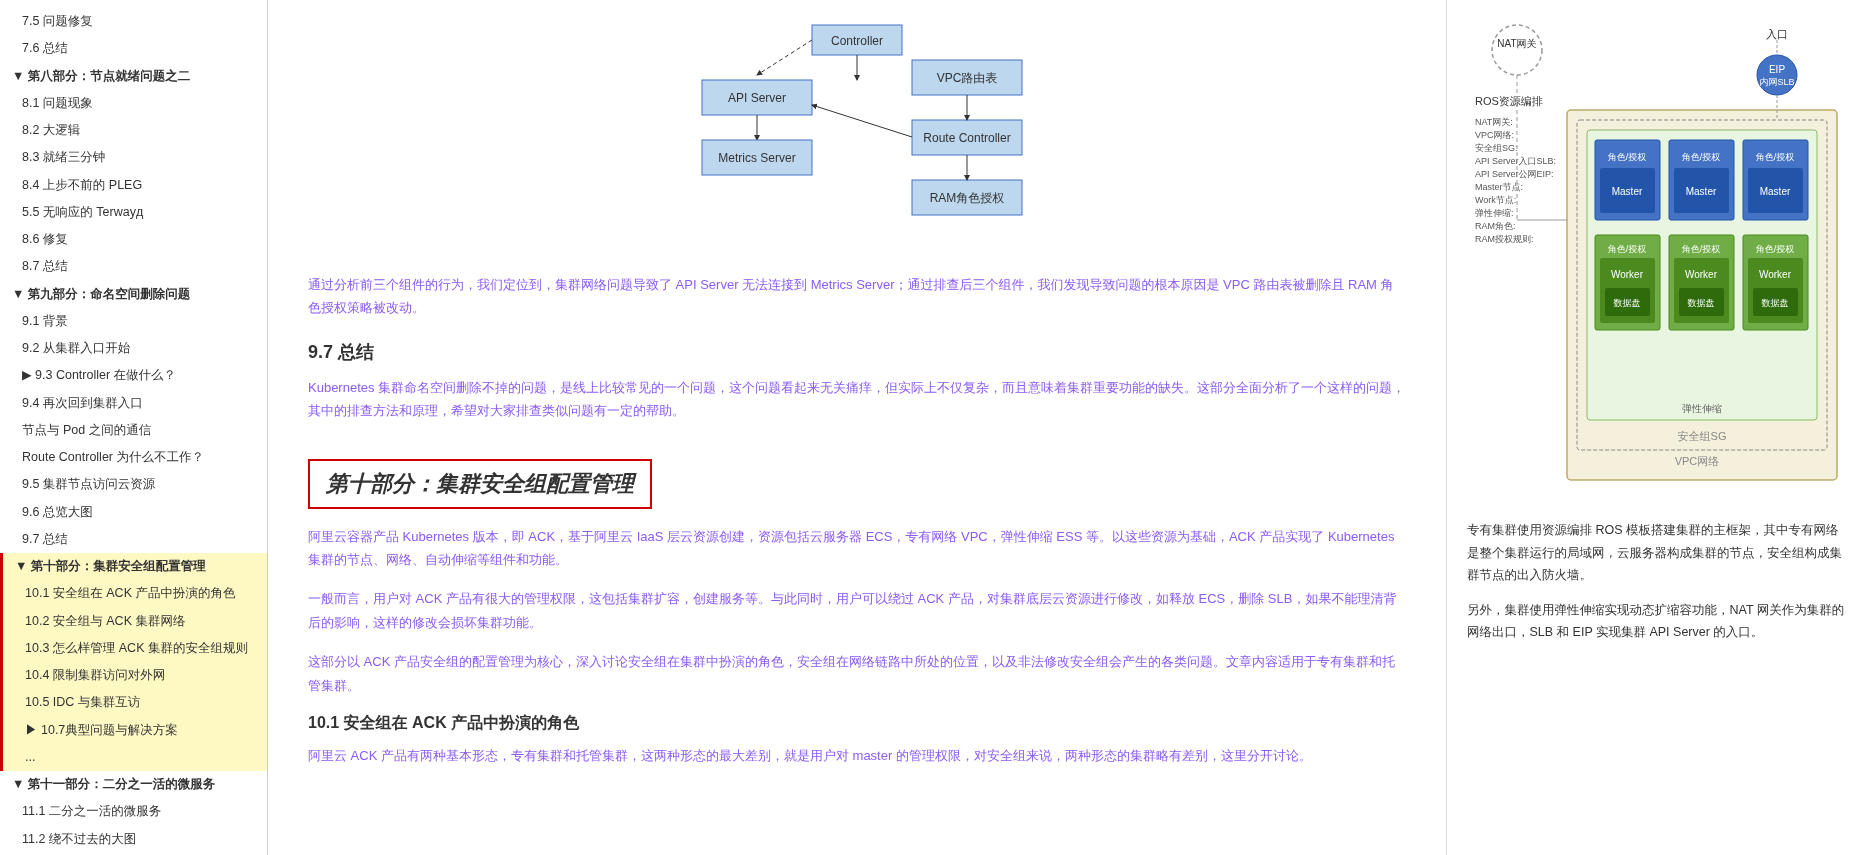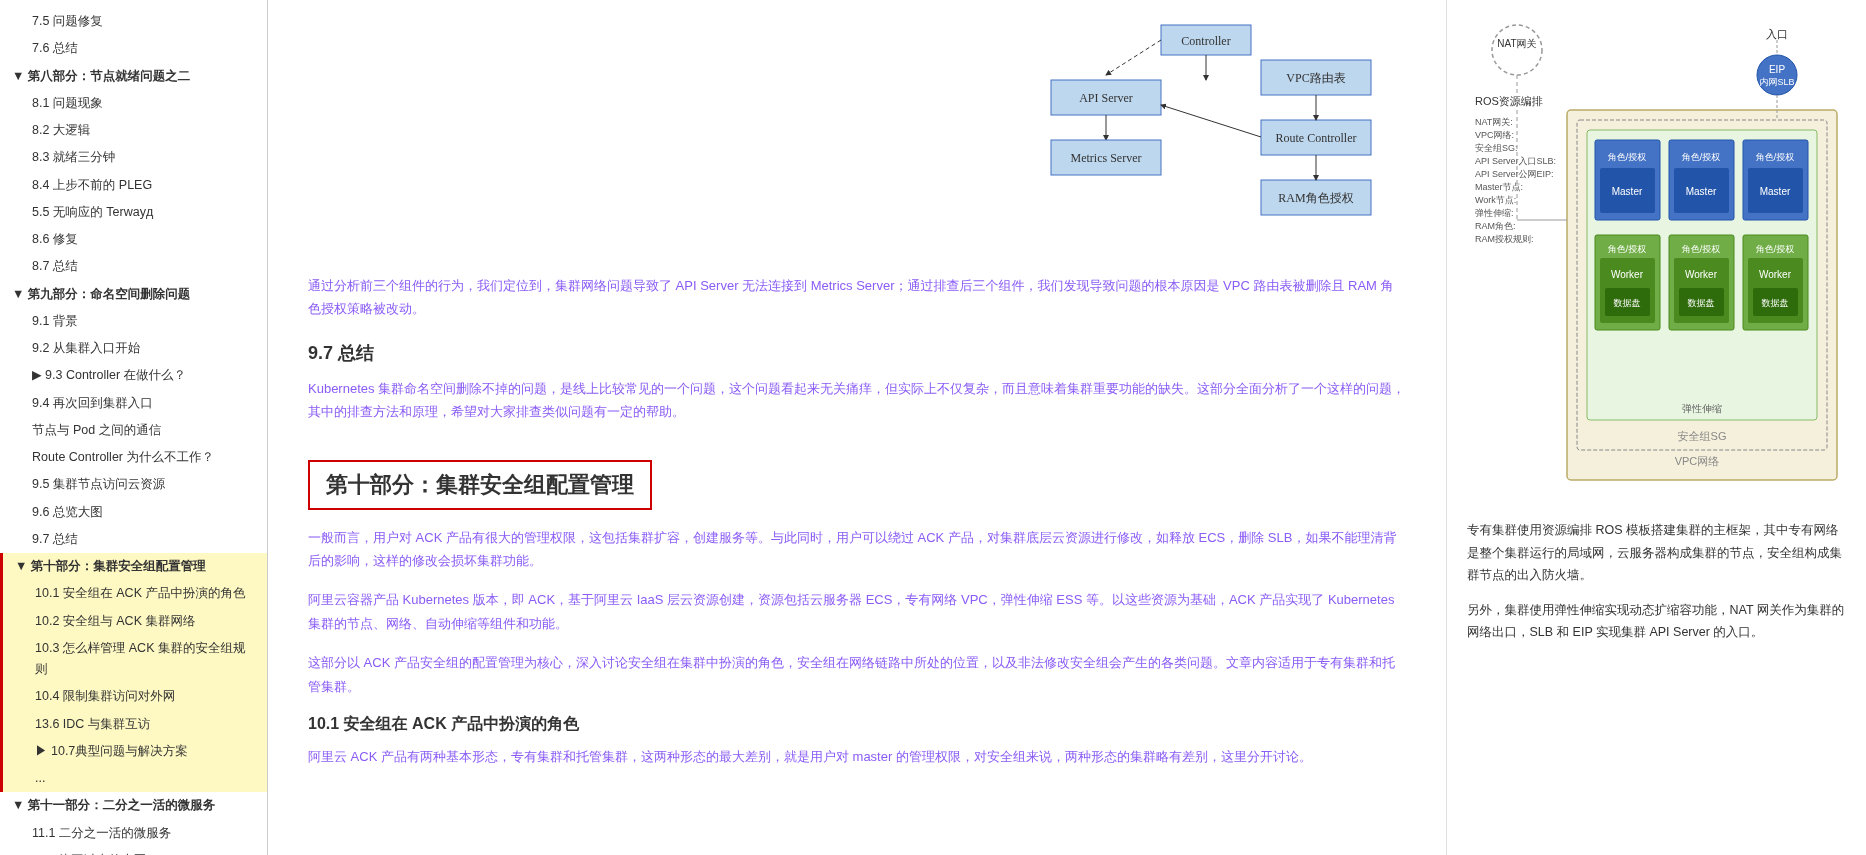--- a/index.html
+++ b/index.html
@@ -15,21 +15,21 @@
       padding: 8px 0;
       font-size: 12.5px;
     }
     .sidebar-item {
       padding: 3px 12px;
       cursor: pointer;
       color: #333;
       line-height: 1.7;
     }
     .sidebar-item.section-header { font-weight: bold; }
-    .sidebar-item.indent1 { padding-left: 32px; }
+    .sidebar-item.indent1 { padding-left: 22px; }
     .sidebar-item.highlighted {
       background: #fef9c3;
       border-left: 3px solid #cc0000;
     }
 
     
     #main {
       flex: 1;
       display: flex;
       overflow: hidden;
@@ -38,23 +38,22 @@
     
     #center-panel {
       flex: 1;
       background: #fff;
       overflow-y: auto;
       padding: 20px 40px;
     }
 
     
     .diagram-container {
-      text-align: right;
+      text-align: center;
       margin-bottom: 20px;
-      font-family: Liberation Serif, serif;
     }
 
     .content-text {
       font-size: 13px;
       line-height: 1.8;
       color: #8b5cf6;
       margin-bottom: 16px;
     }
 
     .section-title {
@@ -65,20 +64,21 @@
     }
 
     .chapter-title {
       font-size: 22px;
       font-weight: bold;
       border: 2px solid #cc0000;
       padding: 8px 16px;
       display: inline-block;
       color: #333;
       margin: 20px 0 16px 0;
+      font-style: italic;
     }
 
     .subsection-title {
       font-size: 16px;
       font-weight: bold;
       margin: 16px 0 10px 0;
       color: #333;
     }
 
     
@@ -127,21 +127,21 @@
   <div class="sidebar-item indent1">节点与 Pod 之间的通信</div>
   <div class="sidebar-item indent1">Route Controller 为什么不工作？</div>
   <div class="sidebar-item indent1">9.5 集群节点访问云资源</div>
   <div class="sidebar-item indent1">9.6 总览大图</div>
   <div class="sidebar-item indent1">9.7 总结</div>
   <div class="sidebar-item section-header highlighted">▼ 第十部分：集群安全组配置管理</div>
   <div class="sidebar-item indent1 highlighted">10.1 安全组在 ACK 产品中扮演的角色</div>
   <div class="sidebar-item indent1 highlighted">10.2 安全组与 ACK 集群网络</div>
   <div class="sidebar-item indent1 highlighted">10.3 怎么样管理 ACK 集群的安全组规则</div>
   <div class="sidebar-item indent1 highlighted">10.4 限制集群访问对外网</div>
-  <div class="sidebar-item indent1 highlighted">13.6 IDC 与集群互访</div>
+  <div class="sidebar-item indent1 highlighted">10.5 IDC 与集群互访</div>
   <div class="sidebar-item indent1 highlighted">▶ 10.7典型问题与解决方案</div>
   <div class="sidebar-item indent1 highlighted">...</div>
   <div class="sidebar-item section-header">▼ 第十一部分：二分之一活的微服务</div>
   <div class="sidebar-item indent1">11.1 二分之一活的微服务</div>
   <div class="sidebar-item indent1">11.2 绕不过去的大图</div>
 
 </div>
 
 <div id="main">
 
@@ -193,22 +193,22 @@
     <p class="content-text">通过分析前三个组件的行为，我们定位到，集群网络问题导致了 API Server 无法连接到 Metrics Server；通过排查后三个组件，我们发现导致问题的根本原因是 VPC 路由表被删除且 RAM 角色授权策略被改动。</p>
 
     
     <div class="section-title">9.7 总结</div>
     <p class="content-text">Kubernetes 集群命名空间删除不掉的问题，是线上比较常见的一个问题，这个问题看起来无关痛痒，但实际上不仅复杂，而且意味着集群重要功能的缺失。这部分全面分析了一个这样的问题，其中的排查方法和原理，希望对大家排查类似问题有一定的帮助。</p>
 
     
     <div class="chapter-title">第十部分：集群安全组配置管理</div>
 
     
+    <p class="content-text">阿里云容器产品 Kubernetes 版本，即 ACK，基于阿里云 IaaS 层云资源创建，资源包括云服务器 ECS，专有网络 VPC，弹性伸缩 ESS 等。以这些资源为基础，ACK 产品实现了 Kubernetes 集群的节点、网络、自动伸缩等组件和功能。</p>
     <p class="content-text">一般而言，用户对 ACK 产品有很大的管理权限，这包括集群扩容，创建服务等。与此同时，用户可以绕过 ACK 产品，对集群底层云资源进行修改，如释放 ECS，删除 SLB，如果不能理清背后的影响，这样的修改会损坏集群功能。</p>
-    <p class="content-text">阿里云容器产品 Kubernetes 版本，即 ACK，基于阿里云 IaaS 层云资源创建，资源包括云服务器 ECS，专有网络 VPC，弹性伸缩 ESS 等。以这些资源为基础，ACK 产品实现了 Kubernetes 集群的节点、网络、自动伸缩等组件和功能。</p>
     <p class="content-text">这部分以 ACK 产品安全组的配置管理为核心，深入讨论安全组在集群中扮演的角色，安全组在网络链路中所处的位置，以及非法修改安全组会产生的各类问题。文章内容适用于专有集群和托管集群。</p>
 
     
     <div class="subsection-title">10.1 安全组在 ACK 产品中扮演的角色</div>
     <p class="content-text">阿里云 ACK 产品有两种基本形态，专有集群和托管集群，这两种形态的最大差别，就是用户对 master 的管理权限，对安全组来说，两种形态的集群略有差别，这里分开讨论。</p>
 
   </div>
 
   <div id="right-panel">
 

